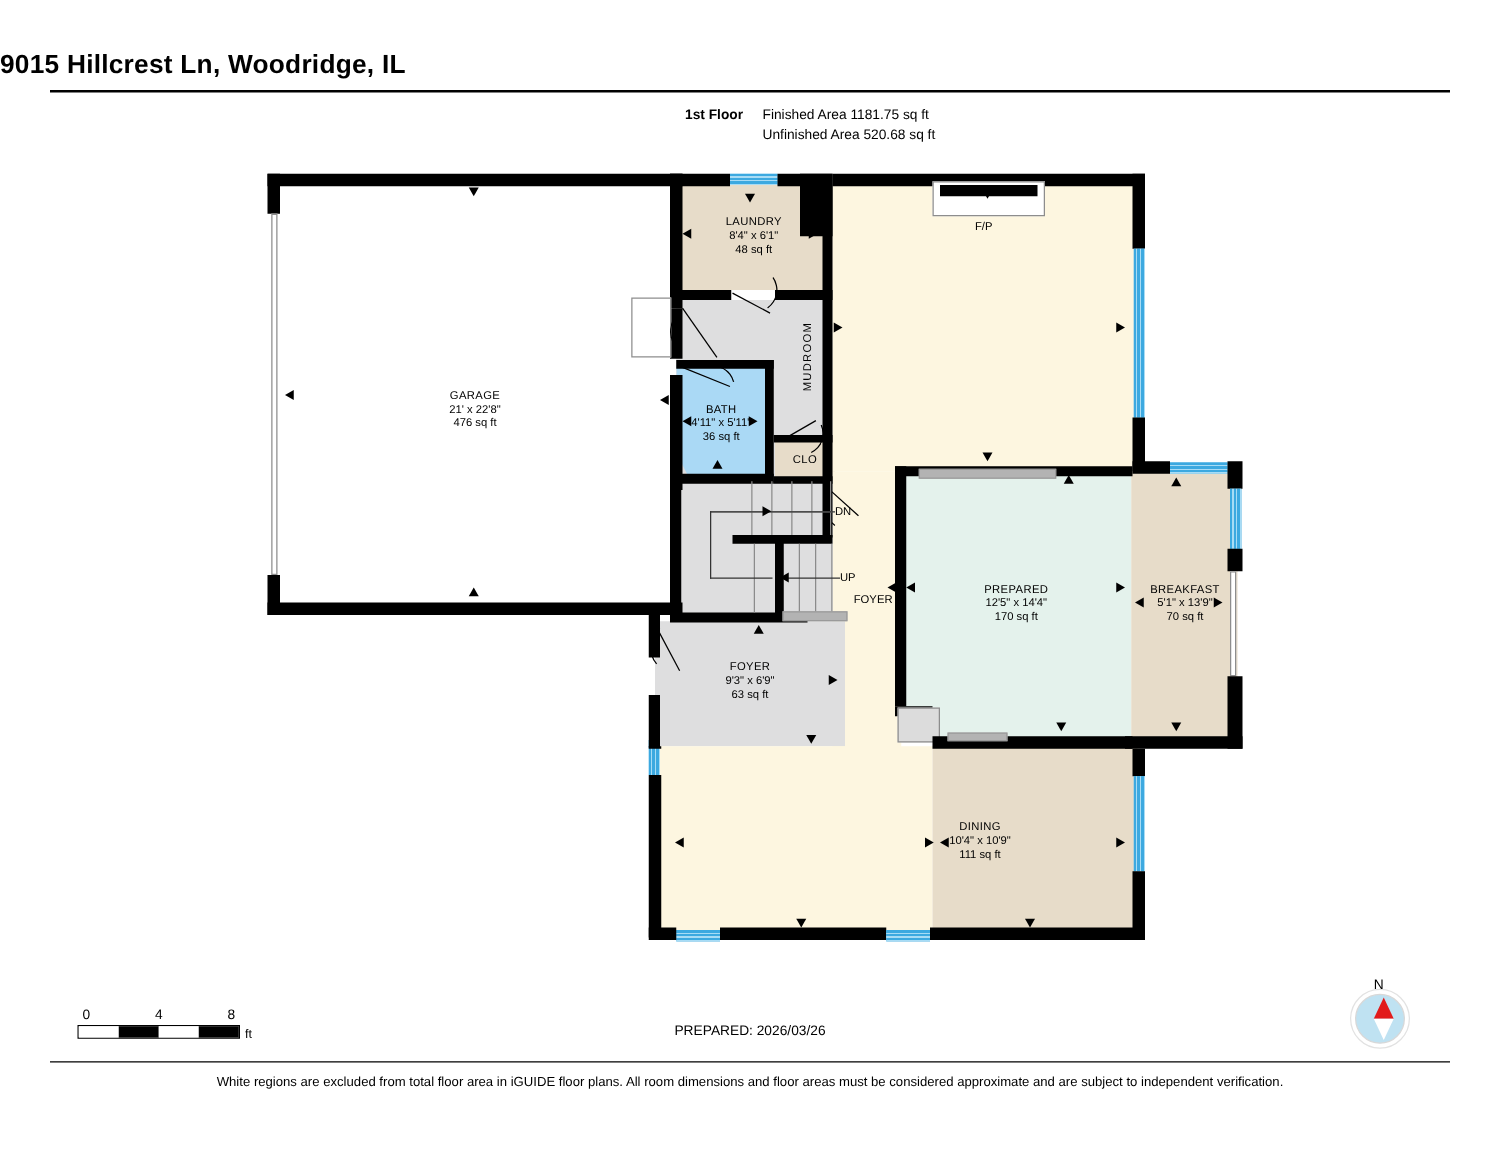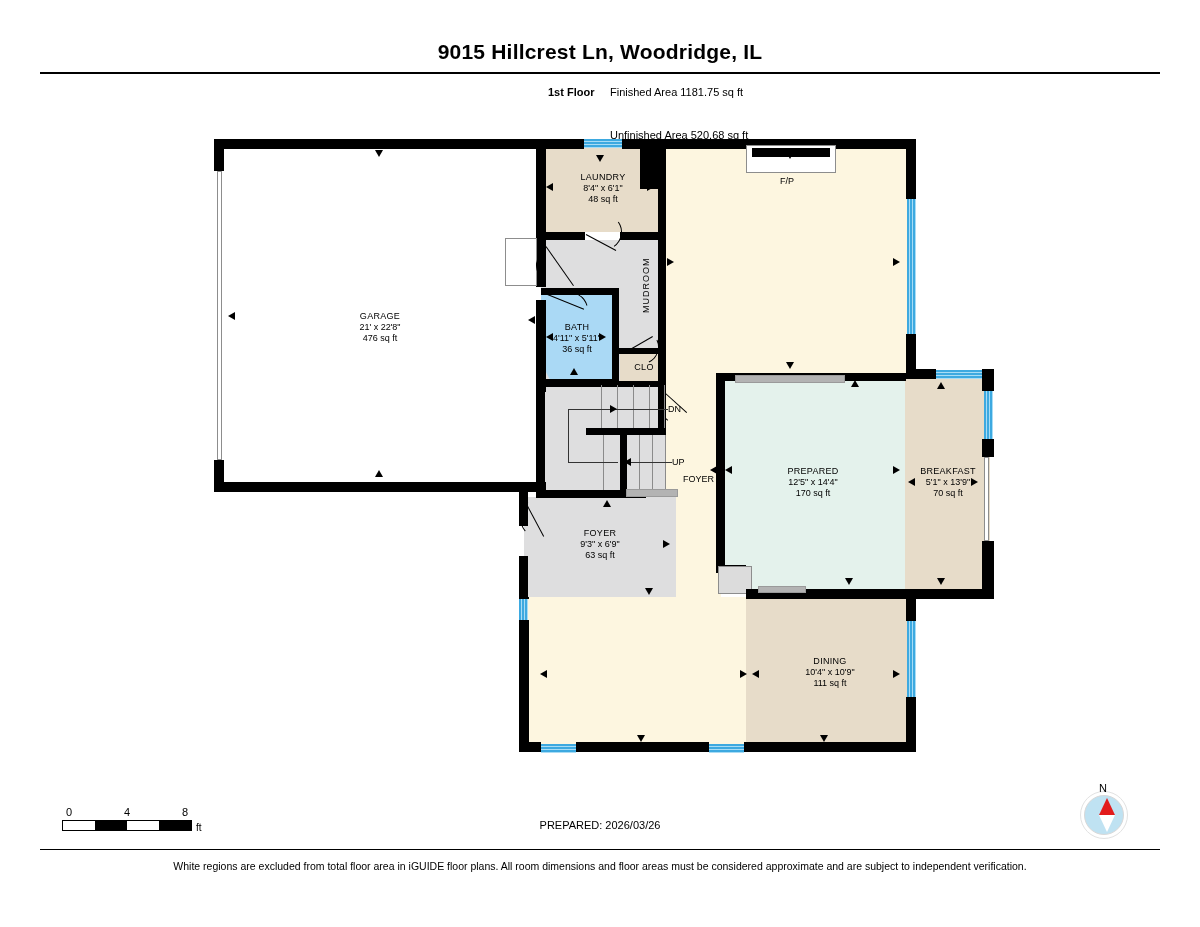--- a/index.html
+++ b/index.html
@@ -9,32 +9,32 @@
     font-family:"Liberation Sans", sans-serif;
     color:#000;
     position:relative;
     overflow:hidden;
   }
   .page{position:absolute;inset:0;background:#fff;}
 
   
   .title{
     position:absolute;left:0;top:40px;width:1200px;
-    text-align:center;
+    text-align:left;
     font-size:21px;font-weight:bold;letter-spacing:.2px;
   }
   .rule-top{
     position:absolute;left:40px;top:72px;width:1120px;height:2px;background:#000;
   }
   .subhead{
     position:absolute;left:548px;top:84px;width:420px;
     font-size:11px;line-height:16px;
   }
   .subhead .fl{font-weight:bold;display:inline-block;width:62px;}
-  .subhead .ln2{margin-left:62px;display:block;margin-top:27px;}
+  .subhead .ln2{margin-left:62px;display:block;}
 
   
   .scalebar{position:absolute;left:62px;top:820px;width:128px;height:9px;border:1px solid #000;display:flex;}
   .scalebar i{display:block;height:100%;flex:1 1 25%;}
   .scalebar i.on{background:#000;}
   .scalebar i.off{background:#fff;}
   .sb-num{position:absolute;font-size:11px;top:806px;}
   .sb-ft{position:absolute;left:196px;top:822px;font-size:10px;}
   .prepared{position:absolute;left:0;top:819px;width:1200px;text-align:center;font-size:11px;}
   .compass{position:absolute;left:1084px;top:795px;width:38px;height:38px;border-radius:50%;
@@ -284,21 +284,21 @@
       <span class="ar">70 sq ft</span>
     </div>
 
     <div class="label" style="left:528px;top:528px;width:144px;text-align:center;">
       <span class="nm">FOYER</span>
       <span class="dim">9'3" x 6'9"</span>
       <span class="ar">63 sq ft</span>
     </div>
 
 
-    <div class="label" style="left:750px;top:656px;width:160px;">
+    <div class="label" style="left:704px;top:656px;width:160px;">
       <span class="nm">DINING</span>
       <span class="dim">10'4" x 10'9"</span>
       <span class="ar">111 sq ft</span>
     </div>
 
     <div class="small" style="left:683px;top:474px;">FOYER</div>
 
     <div class="ar-d" style="left:375px;top:150px;"></div>
     <div class="ar-u" style="left:375px;top:470px;"></div>
     <div class="ar-l" style="left:228px;top:312px;"></div>

